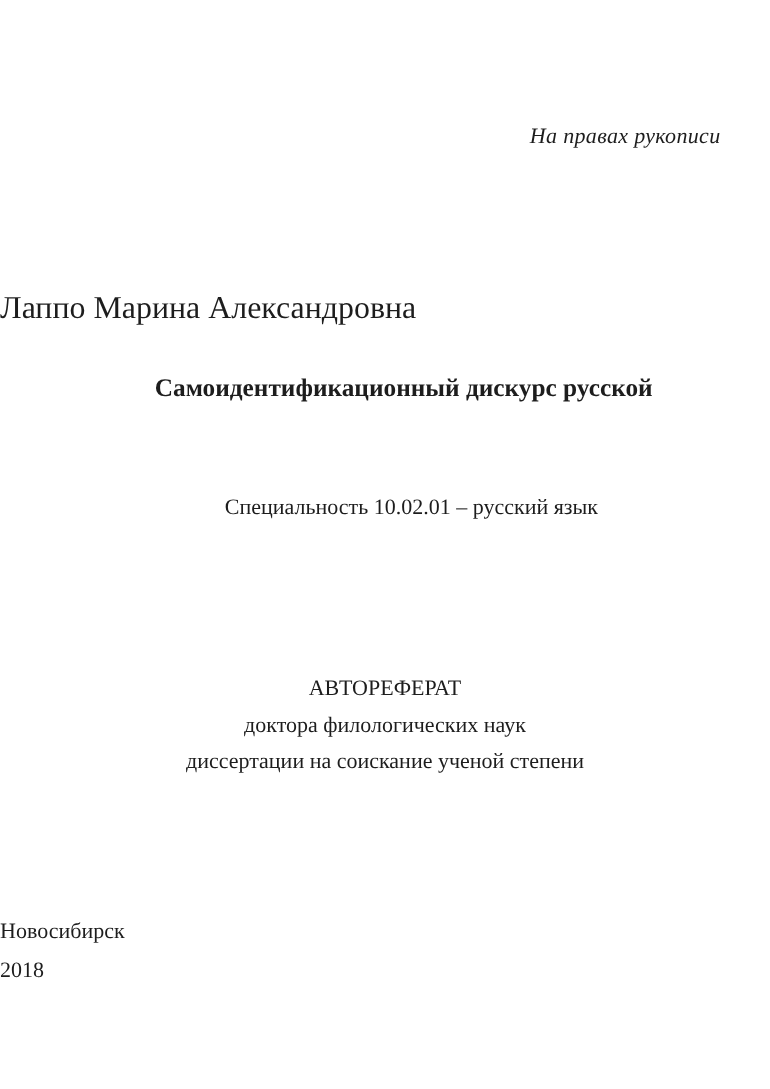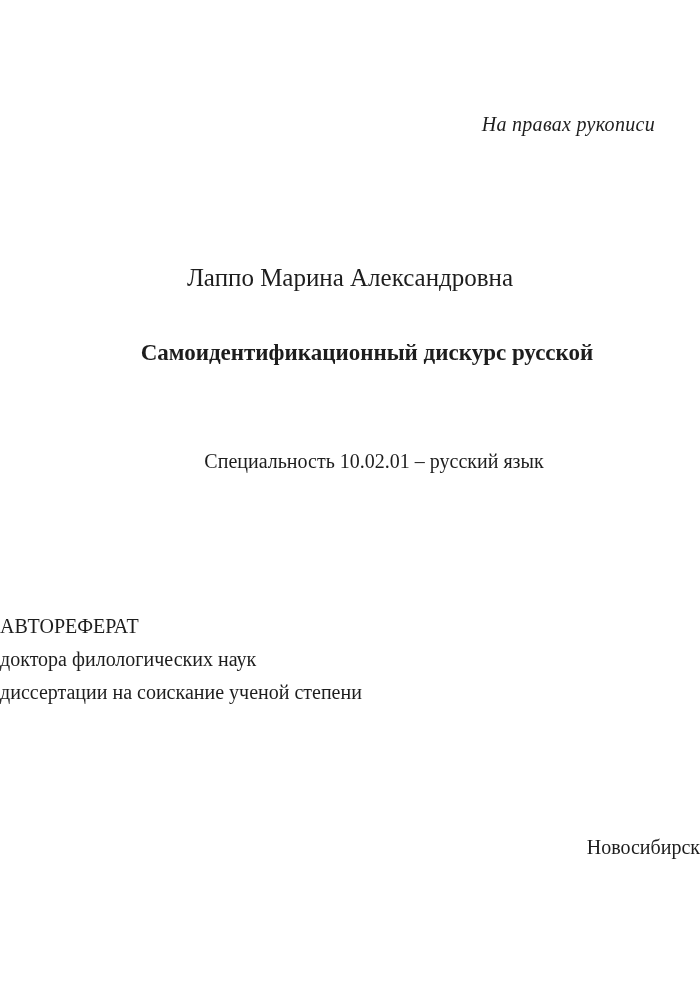--- a/index.html
+++ b/index.html
@@ -22,22 +22,21 @@
     right: 45px;
     font-style: italic;
     font-size: 20px;
     letter-spacing: 0.3px;
   }
   .author {
     position: absolute;
     top: 264px;
     left: 0;
     width: 100%;
-    text-align: center;
-    font-size: 25px;
+    font-size: 29px;
   }
   .doc-title {
     position: absolute;
     top: 334px;
     left: 0;
     width: 100%;
     text-align: center;
     font-weight: bold;
     font-size: 23px;
     line-height: 38px;
@@ -51,29 +50,30 @@
     text-align: center;
     font-size: 20px;
     line-height: 32px;
     padding-left: 24px;
   }
   .abstract-block {
     position: absolute;
     top: 610px;
     left: 0;
     width: 100%;
+    text-align: center;
     font-size: 20px;
     line-height: 33px;
   }
   .imprint {
     position: absolute;
     top: 830px;
     left: 0;
     width: 100%;
-    text-align: right;
+    text-align: left;
     font-size: 20px;
     line-height: 35px;
   }
   .line {
     display: block;
   }
 </style>
 </head>
 <body>
 
@@ -92,15 +92,16 @@
   </div>
 
   <div class="abstract-block">
     <span class="line">АВТОРЕФЕРАТ</span>
     <span class="line">доктора филологических наук</span>
     <span class="line">диссертации на соискание ученой степени</span>
   </div>
 
   <div class="imprint">
     <span class="line">Новосибирск</span>
+    <span class="line">2018</span>
   </div>
 
 </div>
 
 </body></html>

